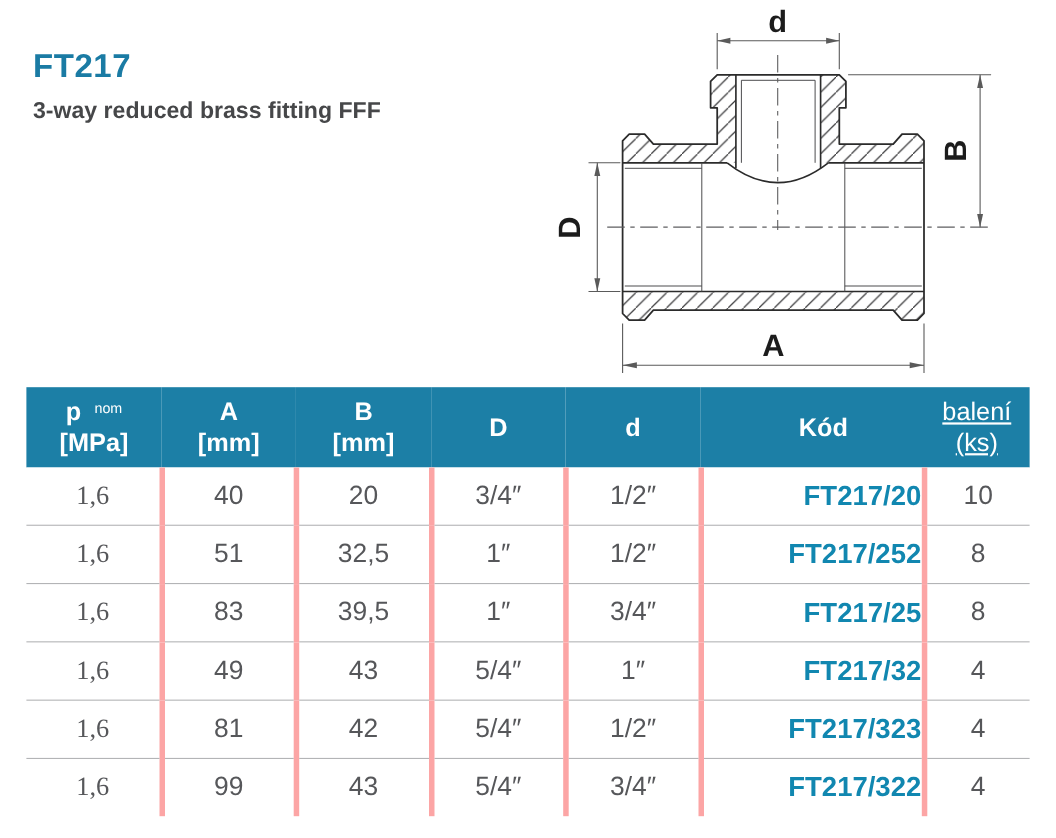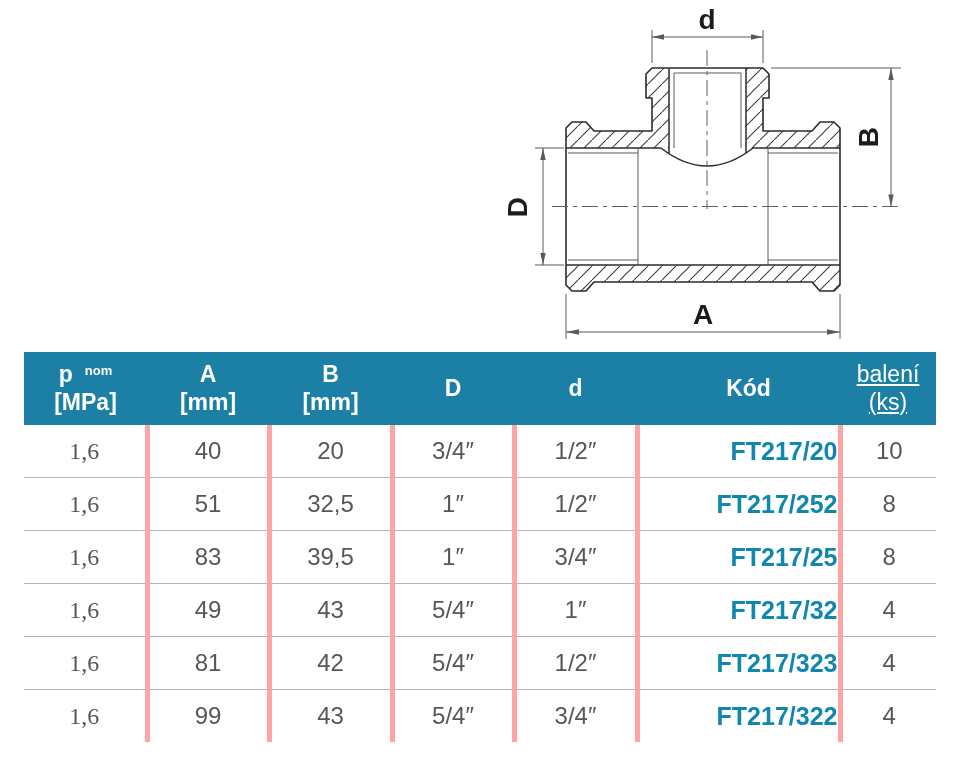--- a/index.html
+++ b/index.html
@@ -31,41 +31,43 @@
   
   .spec-table {
     position: absolute; left: 24px; top: 352px; width: 912px;
     border-collapse: collapse; table-layout: fixed;
   }
   .spec-table thead th {
     background: #1c7fa6; color: #ffffff; font-weight: 700;
     height: 73px; padding: 0; vertical-align: middle;
     font-size: 23px; line-height: 1.18; text-align: center;
   }
-  .h-sub { font-size: 13px; font-weight: 700; position: relative; top: -7px; margin-left: 12px; }
+  .h-sub { font-size: 13px; font-weight: 400; position: relative; top: -7px; margin-left: 12px; }
   .spec-table thead th.col-code { text-align: center; padding-left: 20px; }
   .spec-table thead th.col-pack { font-weight: 400; font-size: 23px; text-decoration: underline; }
 
   .spec-table tbody td {
     height: 52px; text-align: center;
     font-size: 24px; color: #56575a; background: #ffffff;
     border-left: 5px solid #fca5a5;
     padding: 0;
   }
   .spec-table tbody td:first-child { border-left: none; font-family: Liberation Serif, serif; }
   .spec-table tbody tr + tr td { border-top: 1px solid #b3b4b6; }
   .spec-table tbody td.cell-code {
     text-align: right; padding-left: 20px;
     color: #1187b0; font-weight: 700; font-size: 25px;
   }
 </style>
 </head>
 <body>
 
 <div class="title-block">
+  <div class="product-code">FT217</div>
+  <div class="product-name-en">3-way reduced brass fitting FFF</div>
 </div>
 
 <svg class="drawing" viewBox="0 0 480 350">
   <defs>
     <pattern id="hatch" patternUnits="userSpaceOnUse" width="14" height="14">
       <path d="M0,14 L14,0" stroke="#3c3c3e" stroke-width="1.1" fill="none"></path>
     </pattern>
   </defs>
 
   <path fill-rule="evenodd" fill="url(#hatch)" stroke="none" d="M 92 122 L 106 122 L 114 131 L 172 131 L 172 98 L 166 98 L 166 74 L 172 68

